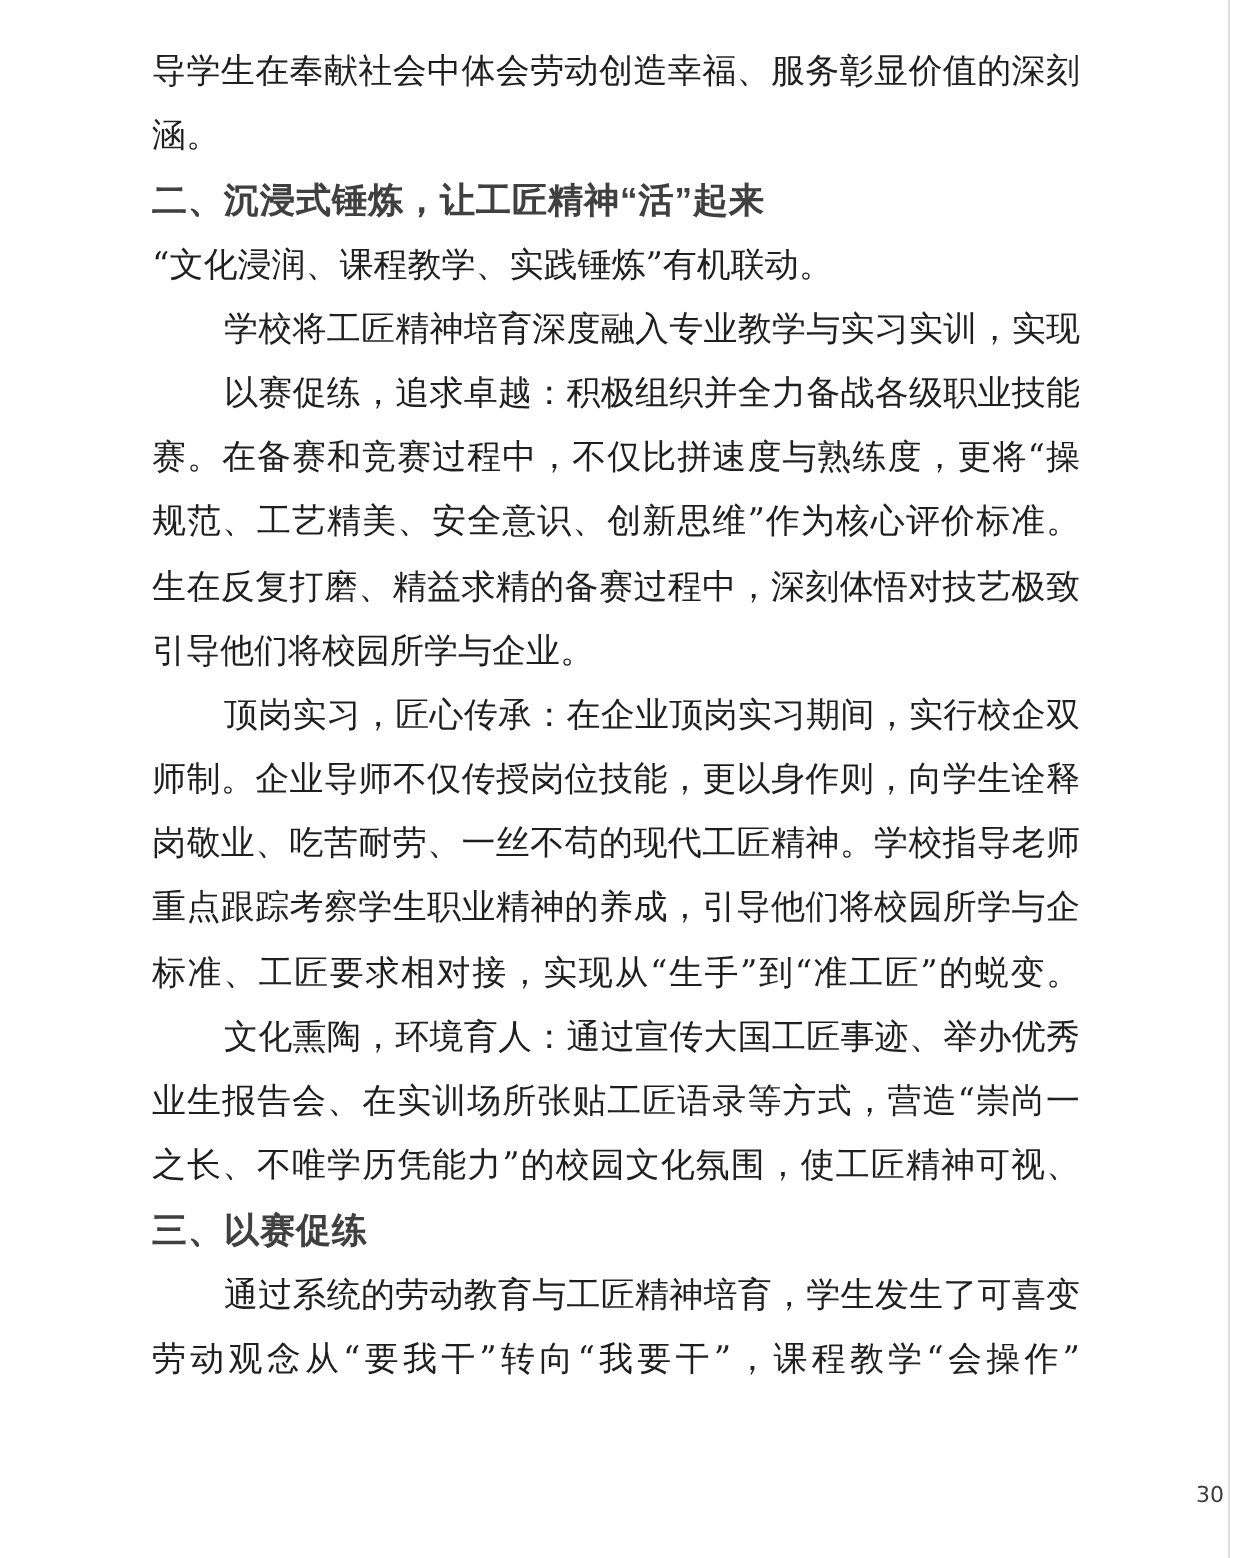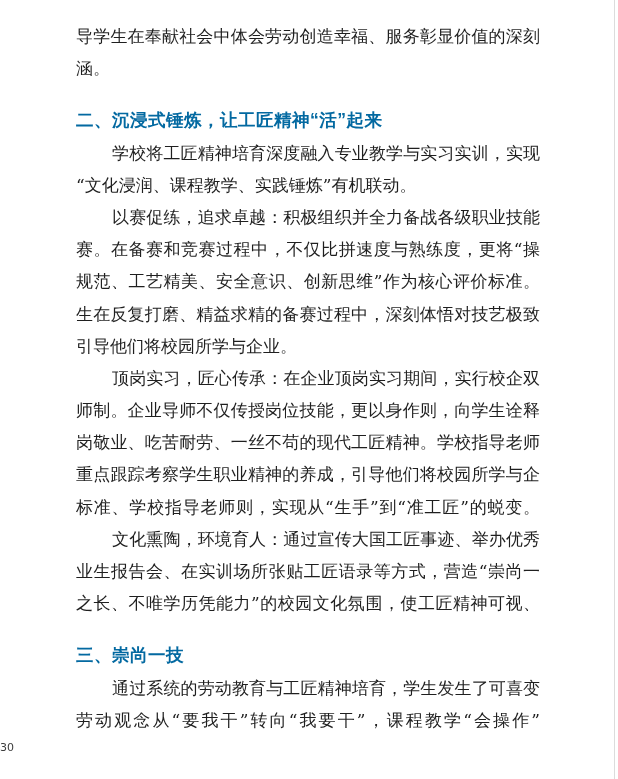--- a/index.html
+++ b/index.html
@@ -43,62 +43,61 @@
   .ln.end {
     white-space: normal;
     text-align: left;
     text-align-last: left;
   }
   .ln.ind { text-indent: 36px; }
   .ln.hd {
     font-family: "Liberation Sans", "DejaVu Sans", sans-serif;
     font-weight: 700;
     font-size: 17.5px;
-    color: #0369a1;
+    color: #404040;
     text-align: left;
     text-align-last: left;
     letter-spacing: 0.5px;
-    margin-top: 20px;
   }
   .footer {
     position: absolute;
     top: 740px;
     left: 0;
     width: 612px;
-    text-align: left;
+    text-align: right;
     font-family: "DejaVu Sans", "Liberation Sans", sans-serif;
     font-size: 11px;
     line-height: 16px;
     color: #3c3c3c;
   }
 </style>
 </head>
 <body>
 
 <div class="page">
   <div class="content">
     <div class="ln j">导学生在奉献社会中体会劳动创造幸福、服务彰显价值的深刻内</div>
     <div class="ln end">涵。</div>
     <div class="ln hd">二、沉浸式锤炼，让工匠精神“活”起来</div>
+    <div class="ln end">“文化浸润、课程教学、实践锤炼”有机联动。</div>
     <div class="ln j ind">学校将工匠精神培育深度融入专业教学与实习实训，实现</div>
-    <div class="ln end">“文化浸润、课程教学、实践锤炼”有机联动。</div>
     <div class="ln j ind">以赛促练，追求卓越：积极组织并全力备战各级职业技能大</div>
     <div class="ln j">赛。在备赛和竞赛过程中，不仅比拼速度与熟练度，更将“操作</div>
     <div class="ln j">规范、工艺精美、安全意识、创新思维”作为核心评价标准。学</div>
     <div class="ln j">生在反复打磨、精益求精的备赛过程中，深刻体悟对技艺极致的</div>
     <div class="ln end">引导他们将校园所学与企业。</div>
     <div class="ln j ind">顶岗实习，匠心传承：在企业顶岗实习期间，实行校企双导</div>
     <div class="ln j">师制。企业导师不仅传授岗位技能，更以身作则，向学生诠释爱</div>
     <div class="ln j">岗敬业、吃苦耐劳、一丝不苟的现代工匠精神。学校指导老师则</div>
     <div class="ln j">重点跟踪考察学生职业精神的养成，引导他们将校园所学与企业</div>
-    <div class="ln j">标准、学校指导老师则，实现从“生手”到“准工匠”的蜕变。</div>
+    <div class="ln j">标准、工匠要求相对接，实现从“生手”到“准工匠”的蜕变。</div>
     <div class="ln j ind">文化熏陶，环境育人：通过宣传大国工匠事迹、举办优秀毕</div>
     <div class="ln j">业生报告会、在实训场所张贴工匠语录等方式，营造“崇尚一技</div>
     <div class="ln j">之长、不唯学历凭能力”的校园文化氛围，使工匠精神可视、可</div>
-    <div class="ln hd">三、崇尚一技</div>
+    <div class="ln hd">三、以赛促练</div>
     <div class="ln j ind">通过系统的劳动教育与工匠精神培育，学生发生了可喜变化：</div>
     <div class="ln j">劳动观念从“要我干”转向“我要干”，课程教学“会操作”</div>
   </div>
 
   <div class="footer">
     <span>30</span>
   </div>
 
   <div class="edge-line"></div>
 </div>

